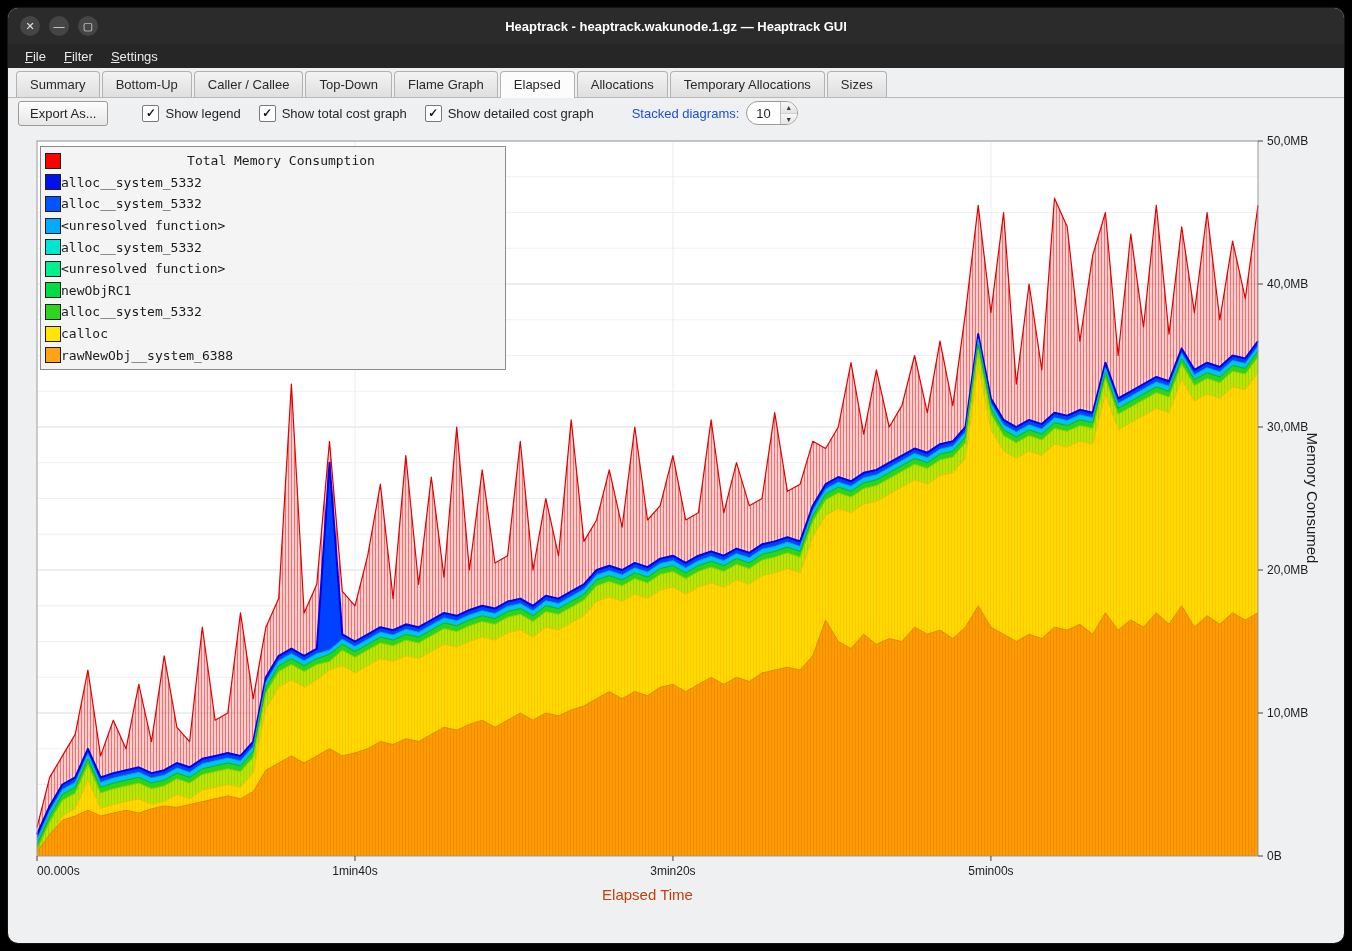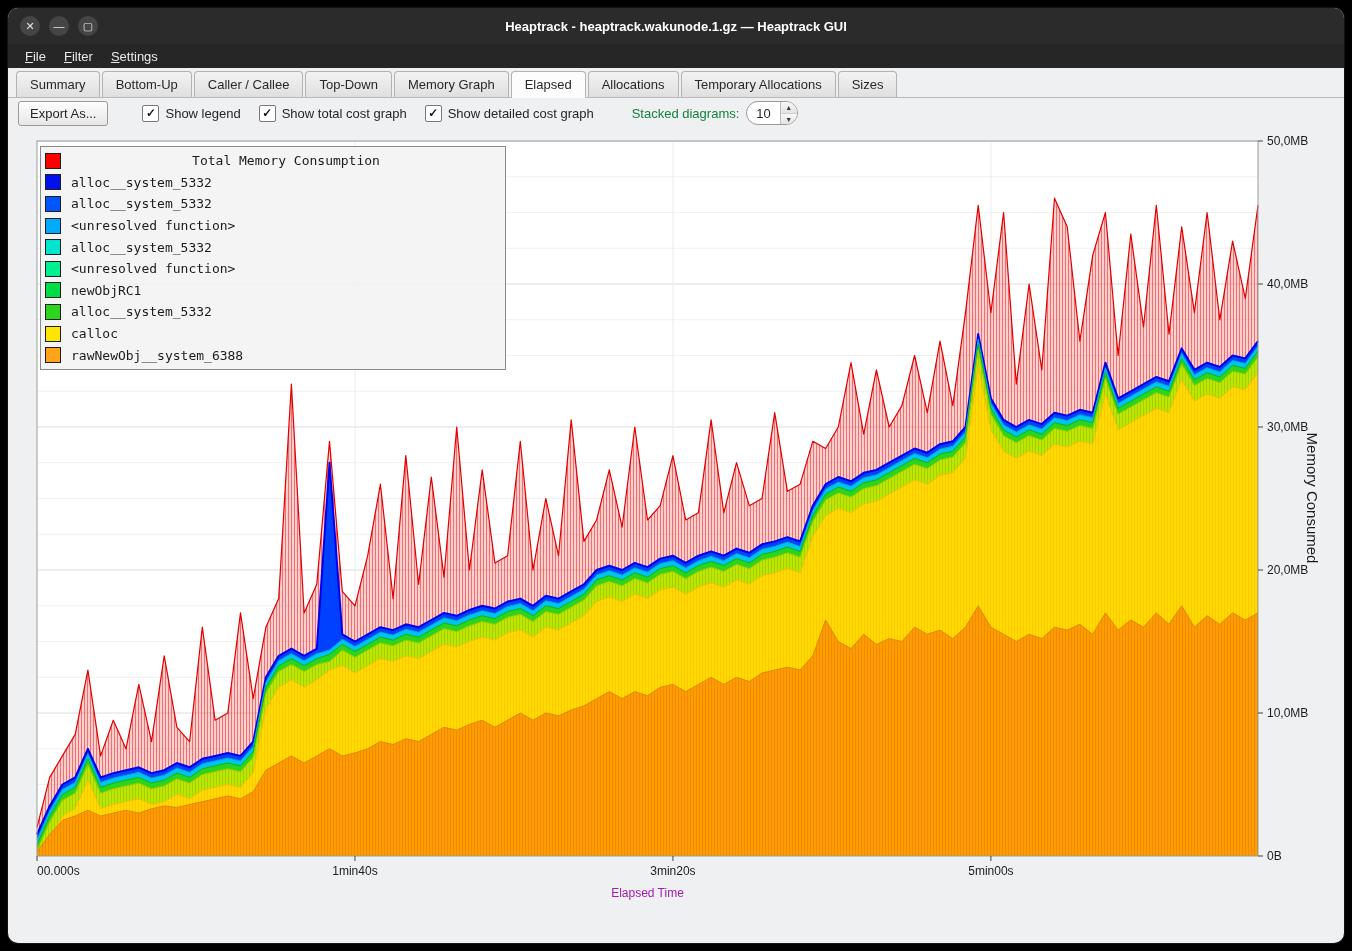--- a/index.html
+++ b/index.html
@@ -18,35 +18,35 @@
   .tabbar{height:30px;background:#eff0f1;display:flex;align-items:flex-end;padding:3px 8px 0 8px;border-bottom:1px solid #b9b9b9;gap:2px;box-sizing:border-box;}
   .tab{font-size:13px;color:#26292c;padding:5px 13px;border:1px solid #b2b2b2;border-bottom:none;border-radius:4px 4px 0 0;background:linear-gradient(#f3f3f3,#dfdfdf);margin-bottom:0;white-space:nowrap;text-align:center;}
   .tab.active{background:#fcfcfc;position:relative;z-index:2;margin-bottom:-1px;padding-bottom:6px;}
   
   .toolbar{height:30px;display:flex;align-items:center;gap:34px;padding:0 10px;}
   .btn{font-size:13px;padding:4px 11px;border:1px solid #9a9a9a;border-radius:3px;background:linear-gradient(#fdfdfd,#e7e7e7);color:#232629;}
   .checks{display:flex;align-items:center;gap:18px;}
   .check{display:flex;align-items:center;gap:6px;font-size:13px;color:#232629;}
   .box{width:15px;height:15px;border:1px solid #787878;border-radius:2px;background:#ffffff;font-size:12px;line-height:15px;text-align:center;color:#14141e;font-weight:bold;}
   .spin-group{display:flex;align-items:center;gap:7px;margin-left:4px;}
-  .spin-label{font-size:13px;color:#15803d;}
+  .spin-label{font-size:13px;color:#1d4ed8;}
   .spinbox{display:flex;border:1px solid #9a9a9a;border-radius:12px;background:#fff;height:22px;overflow:hidden;}
   .spin-val{padding:0 9px;font-size:13px;display:flex;align-items:center;color:#232629;}
   .spin-btns{display:flex;flex-direction:column;border-left:1px solid #bdbdbd;}
   .spin-b{width:16px;height:11px;font-size:7px;line-height:11px;text-align:center;background:linear-gradient(#f8f8f8,#e2e2e2);color:#3a3a3a;}
   .spin-b:first-child{border-bottom:1px solid #cfcfcf;}
   
   .chart-area{position:absolute;left:0;top:120px;width:1336px;height:815px;}
   #chart{position:absolute;left:0;top:0;}
   .legend{position:absolute;left:32px;top:18px;width:466px;background:rgba(242,242,242,0.88);border:1px solid #8a8a8a;font-family:"DejaVu Sans Mono",monospace;font-size:13px;color:#1b1b1b;padding:3px 4px;box-sizing:border-box;}
-  .legend-row{display:flex;align-items:center;height:21.6px;gap:10px;}
+  .legend-row{display:flex;align-items:center;height:21.6px;}
   .swatch{width:16px;height:16px;border:1px solid #1f1f1f;flex:none;box-sizing:border-box;}
   .legend-title{flex:1;text-align:center;}
   .legend-label{white-space:nowrap;}
-  .xlabel{position:absolute;left:29px;top:758px;width:1221px;text-align:center;font-size:12px;color:#a21caf;}
+  .xlabel{position:absolute;left:29px;top:758px;width:1221px;text-align:center;font-size:15px;color:#c2410c;}
   .ylabel{position:absolute;left:1304px;top:370px;transform:translate(-50%,-50%) rotate(90deg);font-size:15px;color:#1c1c1c;white-space:nowrap;}
 </style>
 </head>
 <body>
 
 <div class="window">
   <div class="titlebar">
     <div class="title">Heaptrack - heaptrack.wakunode.1.gz — Heaptrack GUI</div>
     <div class="win-btns">
         <div class="win-btn">✕</div>
@@ -57,21 +57,21 @@
   <div class="menubar">
       <div class="menu-item"><span class="u">F</span>ile</div>
       <div class="menu-item"><span class="u">F</span>ilter</div>
       <div class="menu-item"><span class="u">S</span>ettings</div>
     </div>
   <div class="tabbar">
       <div class="tab">Summary</div>
       <div class="tab">Bottom-Up</div>
       <div class="tab">Caller / Callee</div>
       <div class="tab">Top-Down</div>
-      <div class="tab">Memory Graph</div>
+      <div class="tab">Flame Graph</div>
       <div class="tab active">Elapsed</div>
       <div class="tab">Allocations</div>
       <div class="tab">Temporary Allocations</div>
       <div class="tab">Sizes</div>
     </div>
   <div class="toolbar">
     <button class="btn">Export As...</button>
     <div class="checks">
         <div class="check">
           <span class="box">✓</span>

